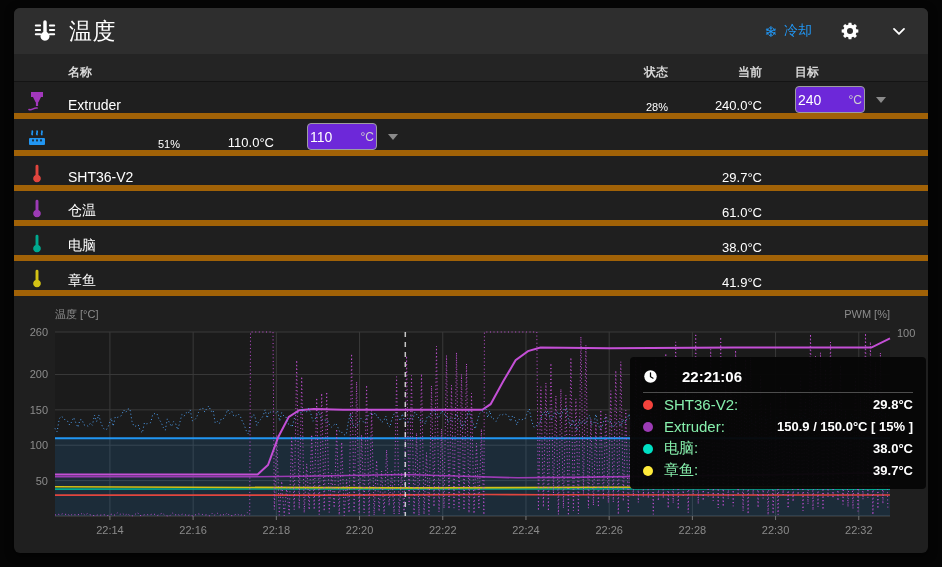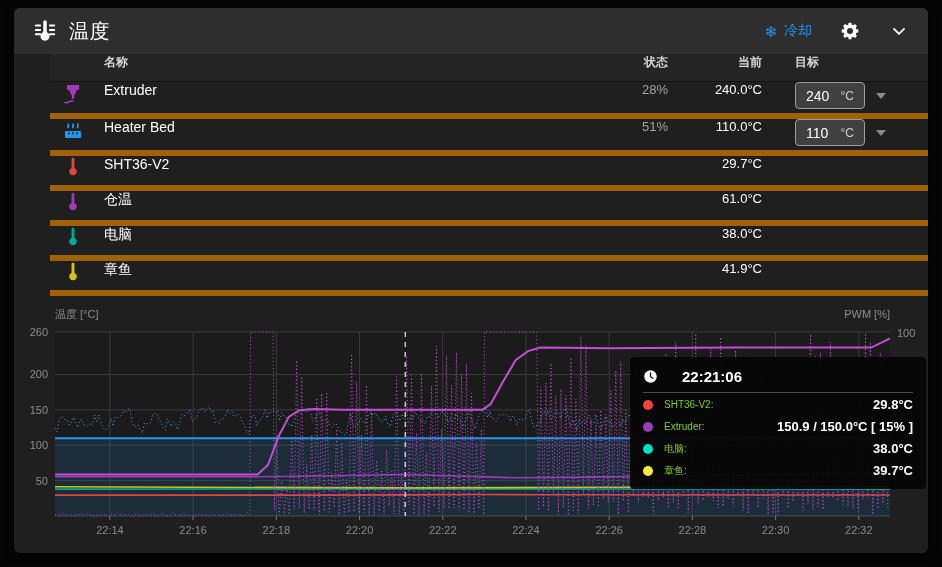--- a/index.html
+++ b/index.html
@@ -9,61 +9,61 @@
     font-family: "Liberation Sans","DejaVu Sans",sans-serif; position:relative;
   }
   .card {
     position:absolute; left:14px; top:8px; width:914px; height:545px;
     background:#1f1f1f; border-radius:6px; overflow:hidden;
     box-shadow:0 2px 8px rgba(0,0,0,.7);
   }
   
   .toolbar { height:46px; background:#2e2e2e; display:flex; align-items:center; padding:0 18px 0 12px; }
   .toolbar .t-icon { width:26px; height:26px; margin-left:6px; flex:0 0 auto; }
-  .toolbar-title { color:#fff; font-size:20px; margin-left:11px; letter-spacing:.5px; }
+  .toolbar-title { color:#fff; font-size:23px; margin-left:11px; letter-spacing:.5px; }
   .toolbar-right { margin-left:auto; display:flex; align-items:center; gap:27px; }
   .cooling-btn { display:flex; align-items:center; gap:7px; color:#2196f3; font-size:14px; font-weight:500; cursor:pointer; }
   .cooling-btn .flake { font-size:15px; line-height:1; }
   .icon-btn { width:22px; height:22px; display:flex; align-items:center; justify-content:center; cursor:pointer; }
   
-  .t-head, .t-row { display:flex; align-items:flex-start;margin-left:36px; }
+  .t-head, .t-row { display:flex; align-items:flex-end; }
   .t-head { height:28px; background:#242424; border-bottom:1px solid #141414; }
   .t-row { border-bottom:6px solid #a16207; background:#1f1f1f; }
   .t-row.heater { height:37px; }
   .t-row.sensor { height:35px; }
   .c-icon { width:46px; display:flex; justify-content:center; align-items:center; flex:0 0 auto; }
   .c-name { flex:1; padding-left:8px; color:#fff; font-size:14px; }
-  .c-status { width:120px; text-align:right; color:#a3a3a3; font-size:13px; }
+  .c-status { width:120px; text-align:right; color:#ffffff; font-size:11px; }
   .c-current { width:94px; text-align:right; color:#fff; font-size:13px; }
   .c-target { width:166px; padding-left:33px; display:flex; align-items:center; flex:0 0 auto; }
   .t-head .hd { color:#d8d8d8; font-size:12px; font-weight:bold; }
   .t-head .c-name { padding-left:8px; }
   .target-box {
     width:70px; height:27px; border:1px solid #9e9e9e; border-radius:4px;
-    display:flex; align-items:center; padding:0 10px; background:#404040; cursor:text;
+    display:flex; align-items:center; padding:0 2px; background:#6d28d9; cursor:text;
   }
   .target-box .val { color:#fff; font-size:14px; }
   .target-box .unit { margin-left:auto; color:#cfcfcf; font-size:12px; }
   .dd-tri {
     margin-left:11px; width:0; height:0; cursor:pointer;
     border-left:5px solid transparent; border-right:5px solid transparent; border-top:6px solid #8a8a8a;
   }
   
   .chart-wrap { position:relative; width:914px; height:259px; }
   .chart-wrap svg { display:block; }
   
   .chart-tooltip {
     position:absolute; left:616px; top:349px; width:296px;
     background:rgba(6,6,6,.96); border-radius:4px; padding:9px 13px 8px 13px; z-index:5;
   }
   .tt-head { display:flex; align-items:center; gap:24px; padding:2px 0 7px 0; border-bottom:1px solid #4d4d4d; }
   .tt-time { color:#fff; font-size:15px; font-weight:bold; }
   .tt-row { display:flex; align-items:center; height:21px; margin-top:1px; }
   .tt-dot { width:10px; height:10px; border-radius:50%; margin-right:11px; flex:0 0 auto; }
-  .tt-name { color:#84cc16; font-size:10px; }
+  .tt-name { color:#86efac; font-size:15px; }
   .tt-val { margin-left:auto; color:#fff; font-size:13px; font-weight:bold; white-space:nowrap; }
 </style>
 </head>
 <body>
 
 <div class="card">
 
   <div class="toolbar">
     <svg class="t-icon" viewBox="0 0 24 24">
       <g stroke="#fff" stroke-width="1.8" stroke-linecap="round">
@@ -132,21 +132,20 @@
             <path d="M16.8 8.5c-1-1.3 1-2 0-3.4"></path>
         </g>
         <rect class="icon-fill" x="4" y="12" width="16" height="7" rx="1" fill="#2196f3"></rect>
         <g fill="#1f1f1f">
             <rect x="7.2" y="13.4" width="1.6" height="2"></rect>
             <rect x="11.2" y="13.4" width="1.6" height="2"></rect>
             <rect x="15.2" y="13.4" width="1.6" height="2"></rect>
           </g>
       </svg>
     </div>
-    <div class="c-name">Heater Bed</div>
     <div class="c-status">51%</div>
     <div class="c-current">110.0°C</div>
     <div class="c-target">
       <div class="target-box">
         <span class="val">110</span>
         <span class="unit">°C</span>
       </div>
       <div class="dd-tri"></div>
     </div>
   </div>

